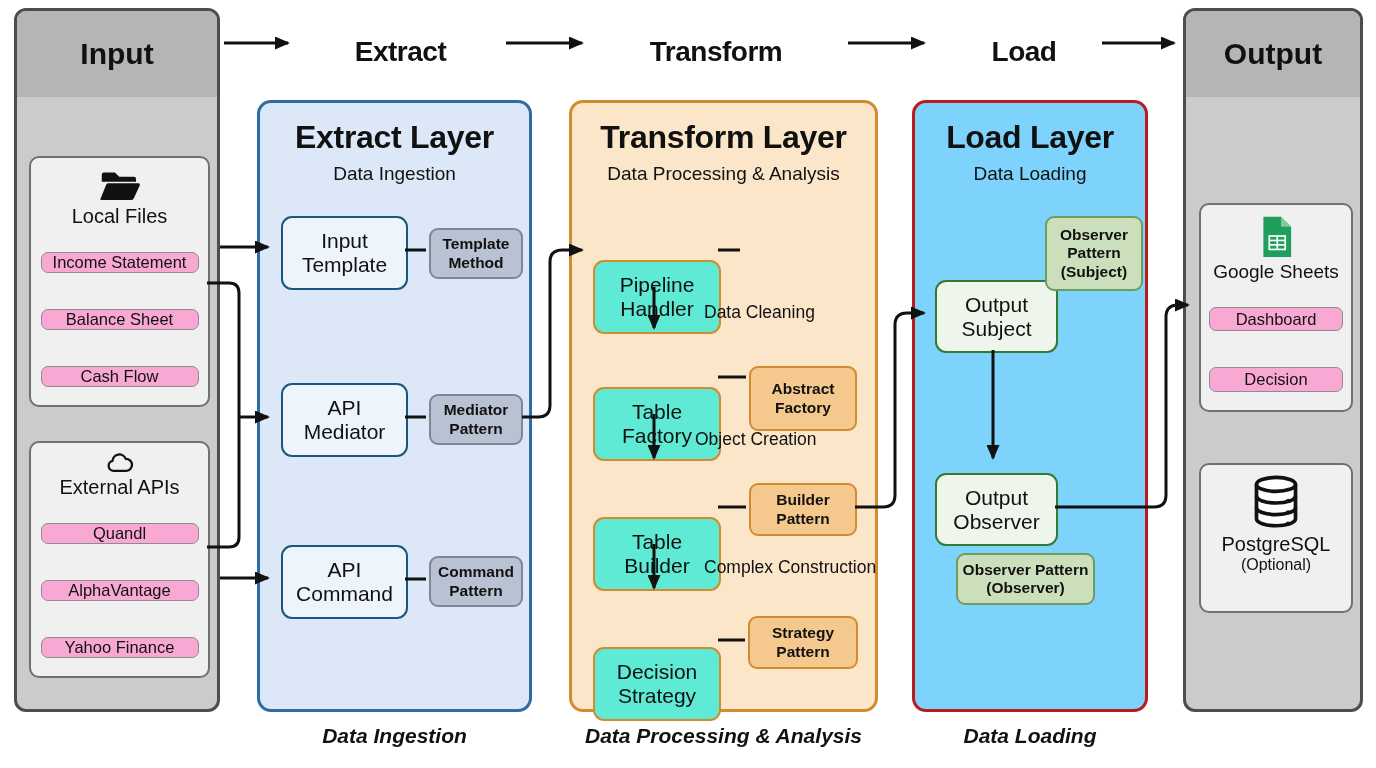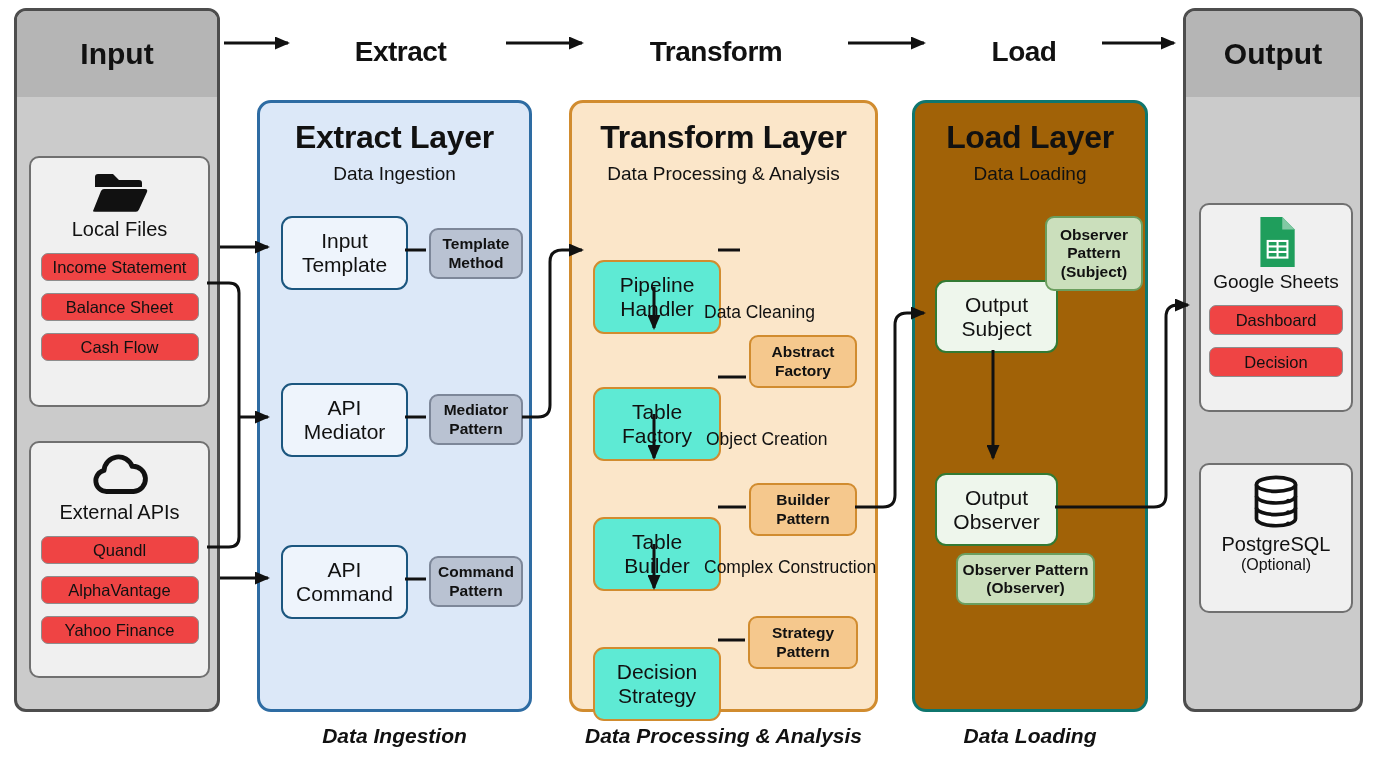--- a/index.html
+++ b/index.html
@@ -12,32 +12,32 @@
 
   
   .gray-panel{position:absolute;top:8px;height:704px;background:#cbcbcb;
     border:3px solid #4d4d4d;border-radius:12px;box-sizing:border-box;}
   .gray-head{position:absolute;left:0;right:0;top:0;height:86px;background:#b5b5b5;
     border-radius:9px 9px 0 0;display:flex;align-items:center;justify-content:center;
     font-size:30px;font-weight:bold;}
   .subbox{position:absolute;background:#f0f0f0;border:2px solid #707070;border-radius:10px;
     box-sizing:border-box;display:flex;flex-direction:column;align-items:center;}
   .subbox-title{font-size:20px;margin:2px 0 6px 0;}
-  .pill{width:158px;height:28px;margin:6px 0;background:#ef4444;border:1.5px solid #8d8d8d;
+  .pill{width:158px;height:28px;margin:18px 0;background:#f9a8d4;border:1.5px solid #8d8d8d;
     border-radius:7px;display:flex;align-items:center;justify-content:center;font-size:16.5px;box-sizing:border-box;}
   .pill.narrow{width:134px;height:30px;}
 
   
   .layer{position:absolute;top:100px;height:612px;border-radius:14px;box-sizing:border-box;}
   .layer-title{position:absolute;left:0;right:0;top:16px;text-align:center;
     font-size:32px;font-weight:bold;letter-spacing:-0.3px;}
   .layer-subtitle{position:absolute;left:0;right:0;top:60px;text-align:center;font-size:19px;}
   .layer-blue{left:257px;width:275px;background:#dce8f8;border:3px solid #2e6ca3;}
   .layer-orange{left:569px;width:309px;background:#fbe6c9;border:3px solid #d18c2f;padding-left:24px;}
-  .layer-green{left:912px;width:236px;background:#a16207;border:3px solid #0f766e;}
+  .layer-green{left:912px;width:236px;background:#7dd3fc;border:3px solid #b91c1c;}
 
   .node{position:absolute;display:flex;align-items:center;justify-content:center;
     text-align:center;white-space:pre-line;font-size:21px;line-height:1.12;
     border-radius:11px;box-sizing:border-box;}
   .node-blue{background:#eef4fc;border:2.5px solid #1b567f;}
   .node-orange{background:#5eead4;border:2.5px solid #d18c2f;margin-top:44px;}
   .node-green{background:#eef6ec;border:2.5px solid #337a33;}
 
   .badge{position:absolute;display:flex;align-items:center;justify-content:center;
     text-align:center;white-space:pre-line;font-weight:bold;font-size:15.5px;line-height:1.18;
@@ -110,23 +110,23 @@
   <div class="layer layer-orange">
     <div class="layer-title">Transform Layer</div>
     <div class="layer-subtitle">Data Processing &amp; Analysis</div>
 
     <div class="node node-orange" style="left:21px;top:113px;width:128px;height:74px">Pipeline
 Handler</div>
     <div class="edge-label" style="left:97px;top:199px">Data Cleaning</div>
 
     <div class="node node-orange" style="left:21px;top:240px;width:128px;height:74px">Table
 Factory</div>
-    <div class="badge badge-orange" style="left:177px;top:232px;width:108px;height:53px">Abstract
+    <div class="badge badge-orange" style="left:177px;top:263px;width:108px;height:65px">Abstract
 Factory</div>
-    <div class="edge-label" style="left:99px;top:326px">Object Creation</div>
+    <div class="edge-label" style="left:88px;top:326px">Object Creation</div>
 
     <div class="node node-orange" style="left:21px;top:370px;width:128px;height:74px">Table
 Builder</div>
     <div class="badge badge-orange" style="left:177px;top:380px;width:108px;height:53px">Builder
 Pattern</div>
     <div class="edge-label" style="left:97px;top:454px">Complex Construction</div>
 
     <div class="node node-orange" style="left:21px;top:500px;width:128px;height:74px">Decision
 Strategy</div>
     <div class="badge badge-orange" style="left:176px;top:513px;width:110px;height:53px">Strategy

